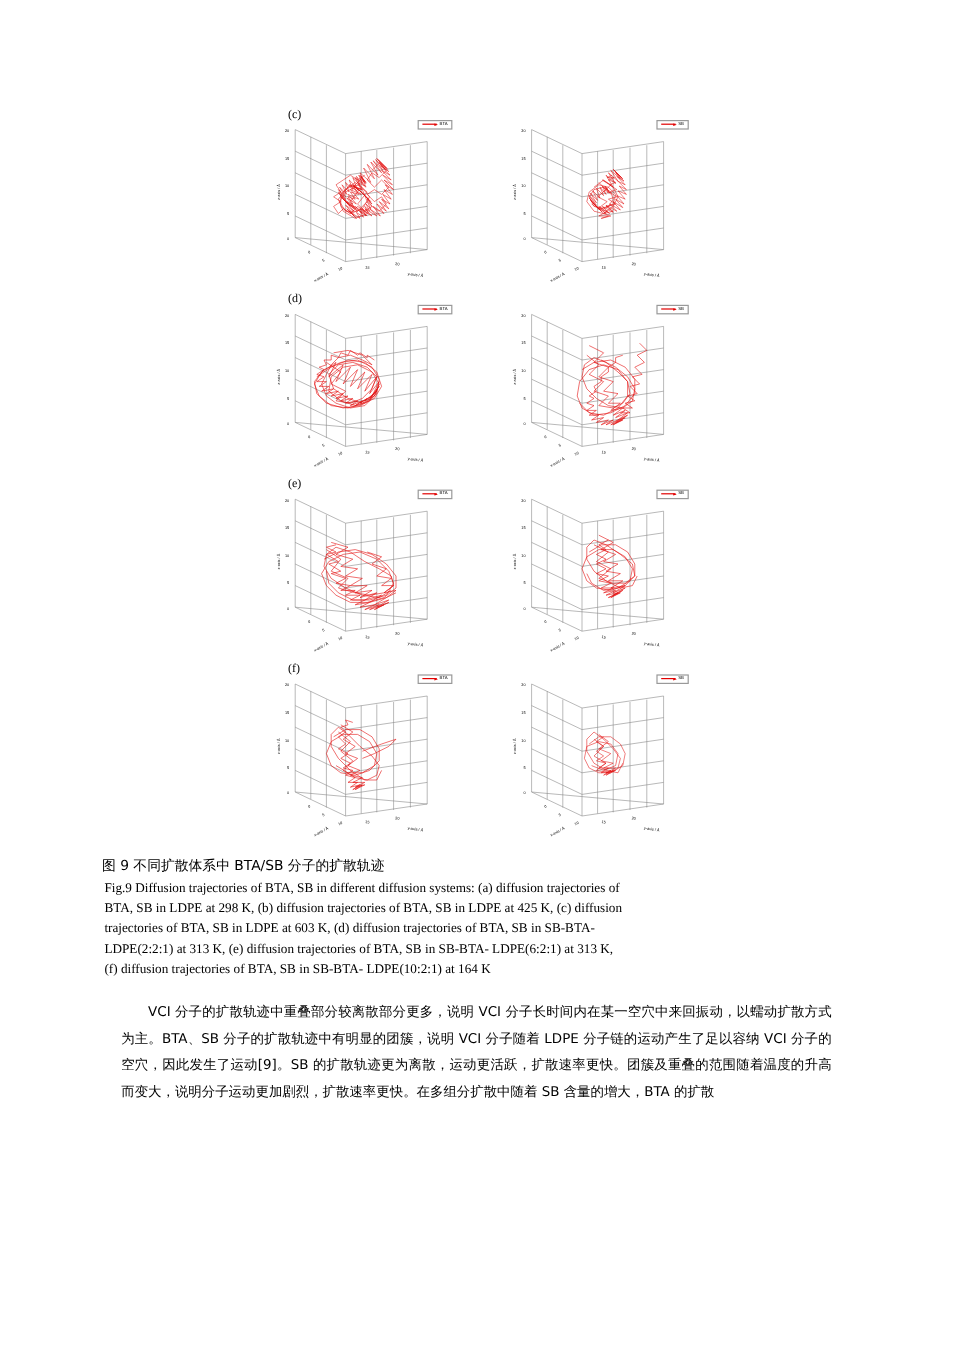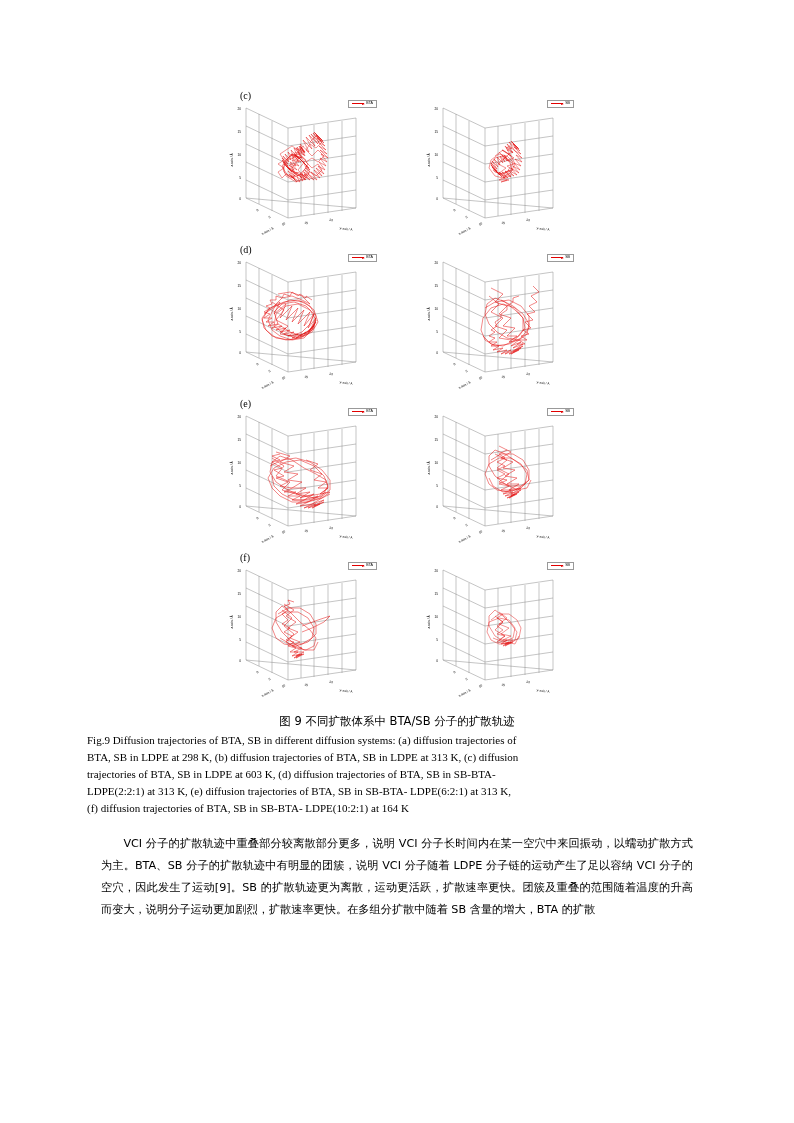--- a/index.html
+++ b/index.html
@@ -86,21 +86,21 @@
     font-family: "Liberation Sans", sans-serif;
     font-size: 3.6px;
   }
   .axis-label {
     font-family: "Liberation Sans", sans-serif;
     fill: #000;
   }
 
   
   .caption-cn {
-    text-align: center;
+    text-align: left;
     font-family: "DejaVu Sans", sans-serif;
     font-size: 11.5px;
     margin: 12px 0 3px 0;
   }
   .caption-en {
     text-align: left;
     font-family: "Liberation Serif", serif;
     font-size: 11px;
     line-height: 1.55;
     margin: 0 0 8px 0;
@@ -440,21 +440,21 @@
           <span class="legend-line"></span>
           <span class="legend-text">SB</span>
         </div>
       </div>
     </div>
 
     <div class="caption-cn">图 9  不同扩散体系中 BTA/SB 分子的扩散轨迹</div>
 
     <div class="caption-en">
       <span class="ln">Fig.9 Diffusion trajectories of BTA, SB in different diffusion systems: (a) diffusion trajectories of</span>
-      <span class="ln">BTA, SB in LDPE at 298 K, (b) diffusion trajectories of BTA, SB in LDPE at 313 K, (c) diffusion</span>
+      <span class="ln">BTA, SB in LDPE at 298 K, (b) diffusion trajectories of BTA, SB in LDPE at 425 K, (c) diffusion</span>
       <span class="ln">trajectories of BTA, SB in LDPE at 603 K, (d) diffusion trajectories of BTA, SB in SB-BTA-</span>
       <span class="ln">LDPE(2:2:1) at 313 K, (e) diffusion trajectories of BTA, SB in SB-BTA- LDPE(6:2:1) at 313 K,</span>
       <span class="ln">(f) diffusion trajectories of BTA, SB in SB-BTA- LDPE(10:2:1) at 164 K</span>
     </div>
   </div>
 
   <div class="body-text">
     <p>VCI 分子的扩散轨迹中重叠部分较离散部分更多，说明 VCI 分子长时间内在某一空穴中来回振动，以蠕动扩散方式为主。BTA、SB 分子的扩散轨迹中有明显的团簇，说明 VCI 分子随着 LDPE 分子链的运动产生了足以容纳 VCI 分子的空穴，因此发生了运动[9]。SB 的扩散轨迹更为离散，运动更活跃，扩散速率更快。团簇及重叠的范围随着温度的升高而变大，说明分子运动更加剧烈，扩散速率更快。在多组分扩散中随着 SB 含量的增大，BTA 的扩散</p>
   </div>
 

